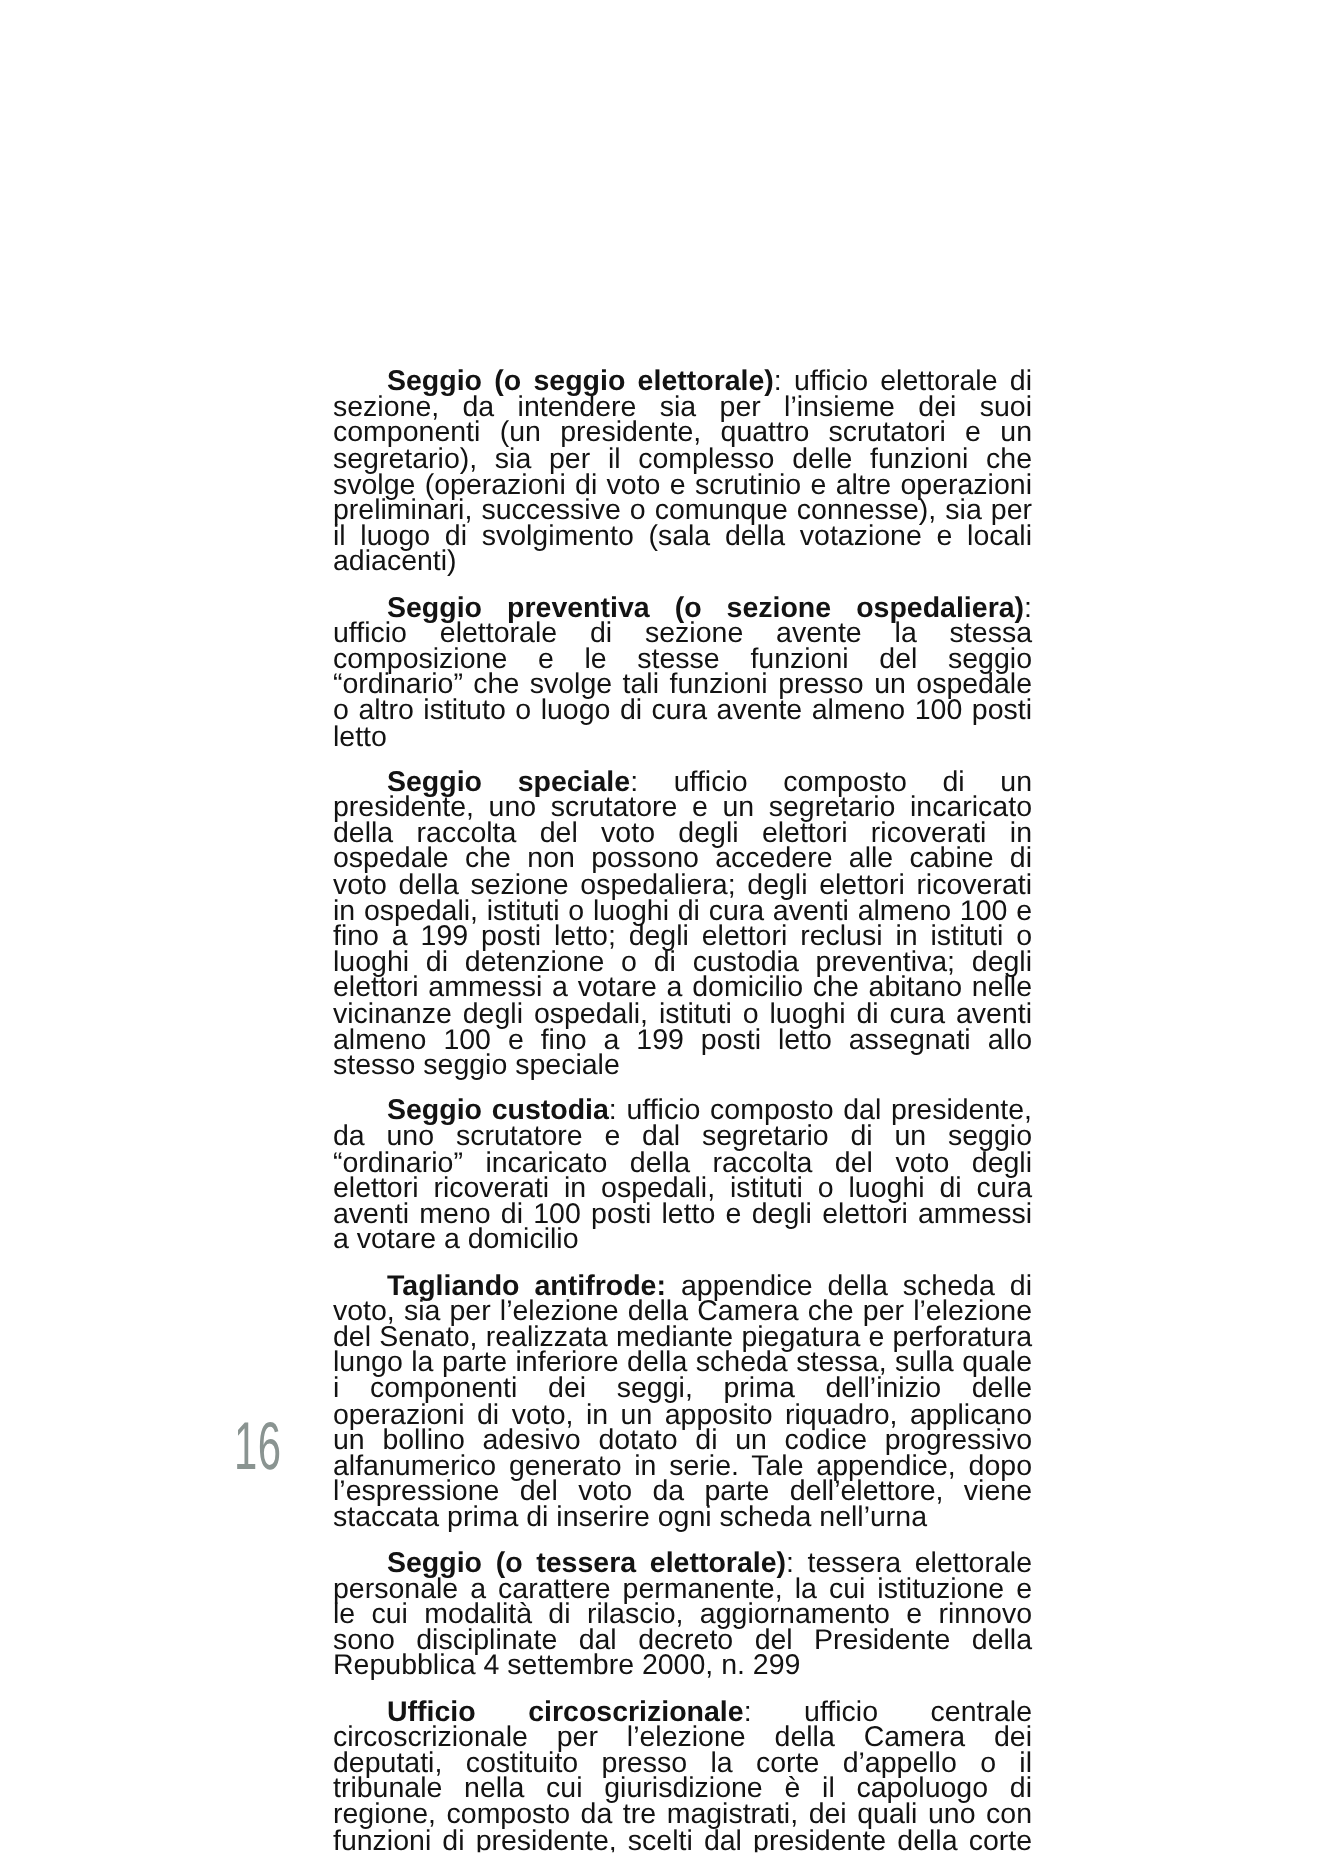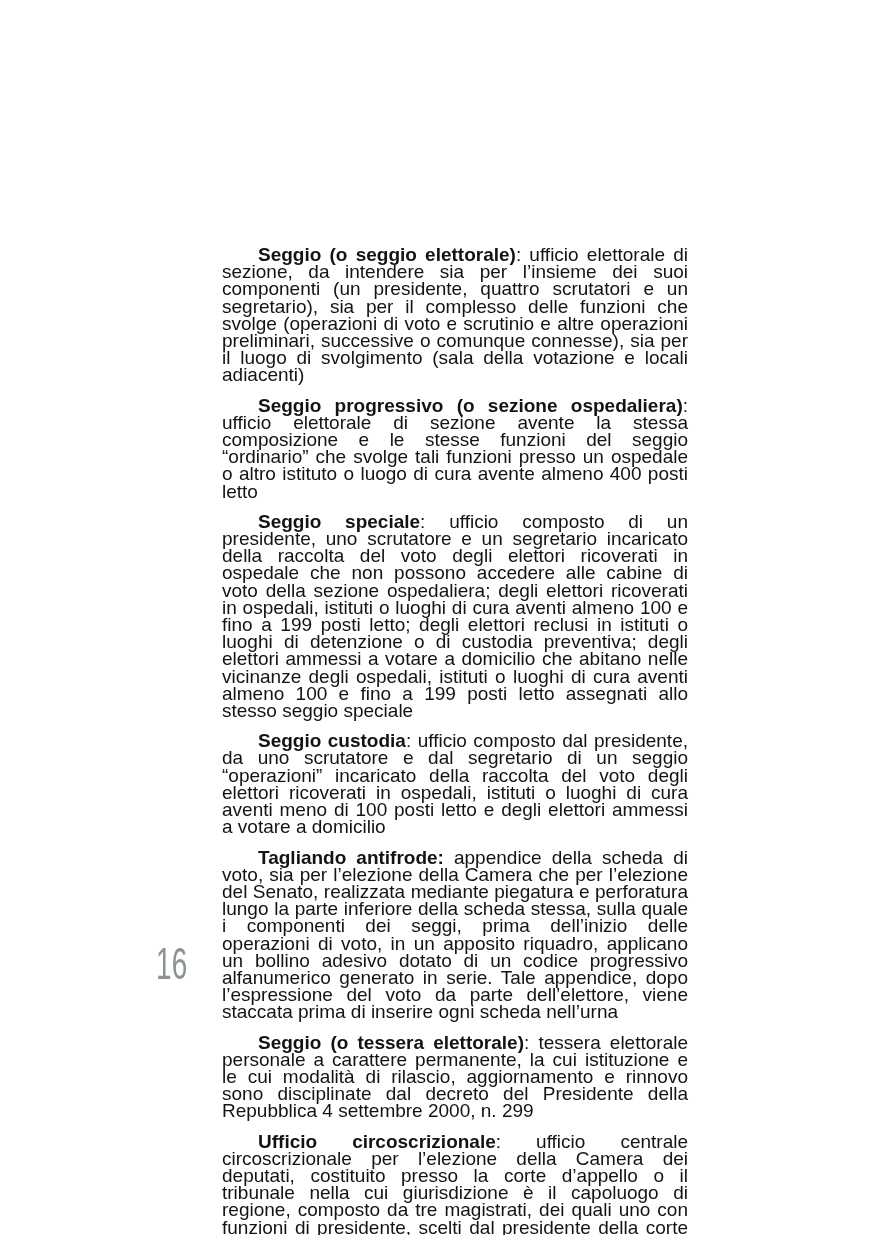--- a/index.html
+++ b/index.html
@@ -53,25 +53,25 @@
 <body>
 
 <div class="page">
 
   <div class="page-number">16</div>
 
   <div class="text-column">
 
     <p class="entry"><strong>Seggio (o seggio elettorale)</strong><span>: ufficio elettorale di sezione, da intendere sia per l’insieme dei suoi componenti (un presidente, quattro scrutatori e un segretario), sia per il complesso delle funzioni che svolge (operazioni di voto e scrutinio e altre operazioni preliminari, successive o comunque connesse), sia per il luogo di svolgimento (sala della votazione e locali adiacenti)</span></p>
 
-    <p class="entry"><strong>Seggio progressivo (o sezione ospedaliera)</strong><span>: ufficio elettorale di sezione avente la stessa composizione e le stesse funzioni del seggio “ordinario” che svolge tali funzioni presso un ospedale o altro istituto o luogo di cura avente almeno 400 posti letto</span></p>
+    <p class="entry"><strong>Seggio preventiva (o sezione ospedaliera)</strong><span>: ufficio elettorale di sezione avente la stessa composizione e le stesse funzioni del seggio “ordinario” che svolge tali funzioni presso un ospedale o altro istituto o luogo di cura avente almeno 100 posti letto</span></p>
 
     <p class="entry"><strong>Seggio speciale</strong><span>: ufficio composto di un presidente, uno scrutatore e un segretario incaricato della raccolta del voto degli elettori ricoverati in ospedale che non possono accedere alle cabine di voto della sezione ospedaliera; degli elettori ricoverati in ospedali, istituti o luoghi di cura aventi almeno 100 e fino a 199 posti letto; degli elettori reclusi in istituti o luoghi di detenzione o di custodia preventiva; degli elettori ammessi a votare a domicilio che abitano nelle vicinanze degli ospedali, istituti o luoghi di cura aventi almeno 100 e fino a 199 posti letto assegnati allo stesso seggio speciale</span></p>
 
-    <p class="entry"><strong>Seggio custodia</strong><span>: ufficio composto dal presidente, da uno scrutatore e dal segretario di un seggio “operazioni” incaricato della raccolta del voto degli elettori ricoverati in ospedali, istituti o luoghi di cura aventi meno di 100 posti letto e degli elettori ammessi a votare a domicilio</span></p>
+    <p class="entry"><strong>Seggio custodia</strong><span>: ufficio composto dal presidente, da uno scrutatore e dal segretario di un seggio “ordinario” incaricato della raccolta del voto degli elettori ricoverati in ospedali, istituti o luoghi di cura aventi meno di 100 posti letto e degli elettori ammessi a votare a domicilio</span></p>
 
     <p class="entry"><strong>Tagliando antifrode:</strong><span> appendice della scheda di voto, sia per l’elezione della Camera che per l’elezione del Senato, realizzata mediante piegatura e perforatura lungo la parte inferiore della scheda stessa, sulla quale i componenti dei seggi, prima dell’inizio delle operazioni di voto, in un apposito riquadro, applicano un bollino adesivo dotato di un codice progressivo alfanumerico generato in serie. Tale appendice, dopo l’espressione del voto da parte dell’elettore, viene staccata prima di inserire ogni scheda nell’urna</span></p>
 
     <p class="entry"><strong>Seggio (o tessera elettorale)</strong><span>: tessera elettorale personale a carattere permanente, la cui istituzione e le cui modalità di rilascio, aggiornamento e rinnovo sono disciplinate dal decreto del Presidente della Repubblica 4 settembre 2000, n. 299</span></p>
 
     <p class="entry"><strong>Ufficio circoscrizionale</strong><span>: ufficio centrale circoscrizionale per l’elezione della Camera dei deputati, costituito presso la corte d’appello o il tribunale nella cui giurisdizione è il capoluogo di regione, composto da tre magistrati, dei quali uno con funzioni di presidente, scelti dal presidente della corte d’appello o del tribunale. Tale ufficio è preposto, tra l’altro, al completamento delle operazioni di spoglio delle schede di voto che l’ufficio elettorale di sezione, per cause di</span></p>
 
   </div>
 </div>
 

